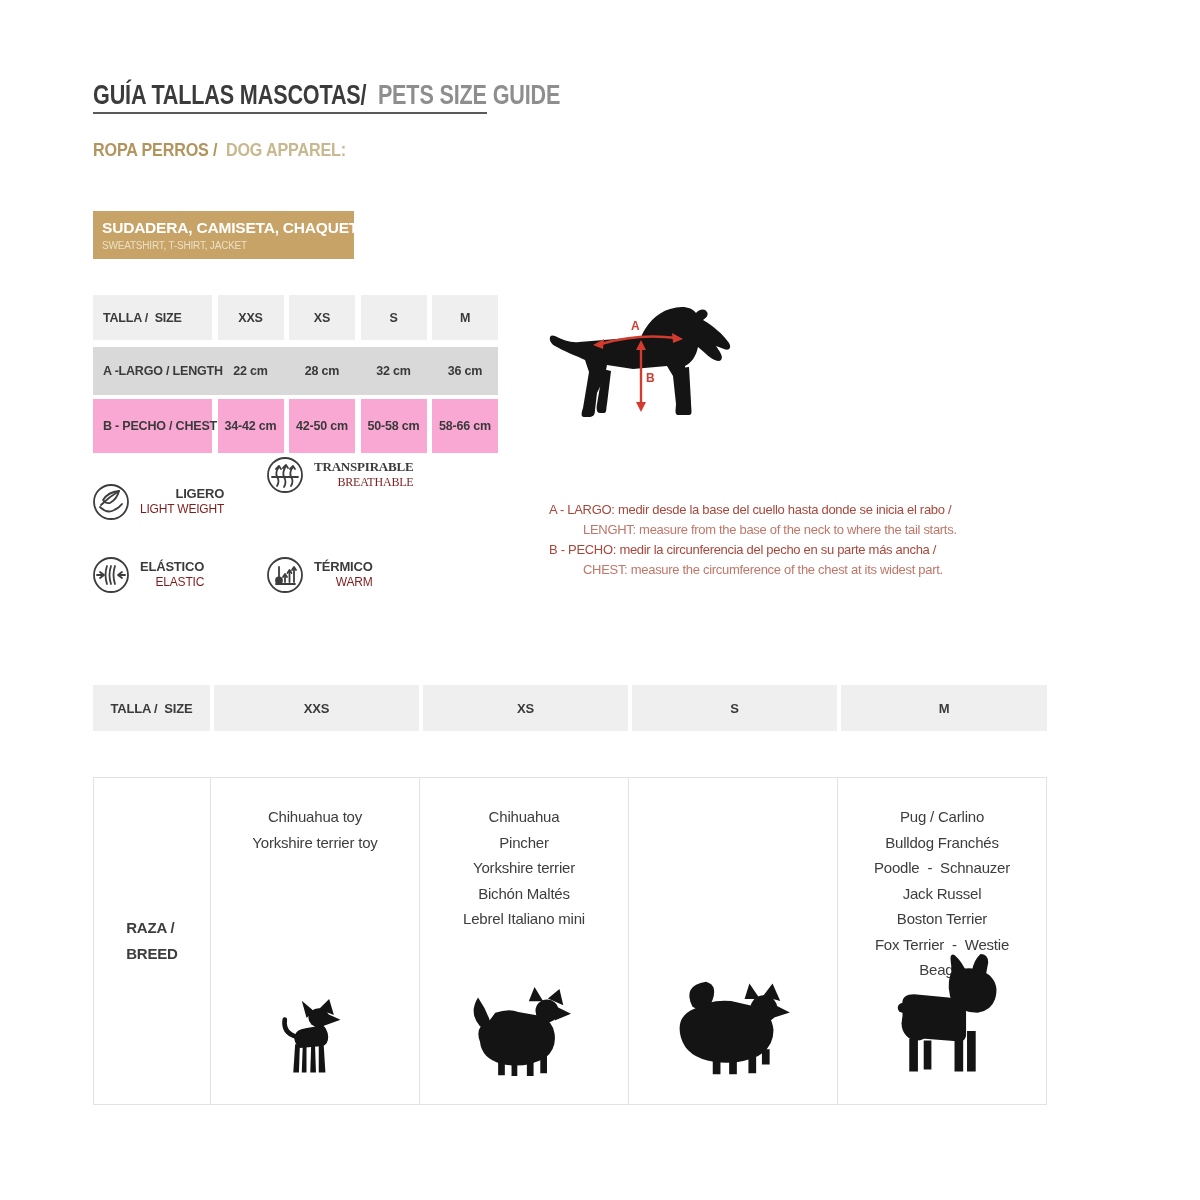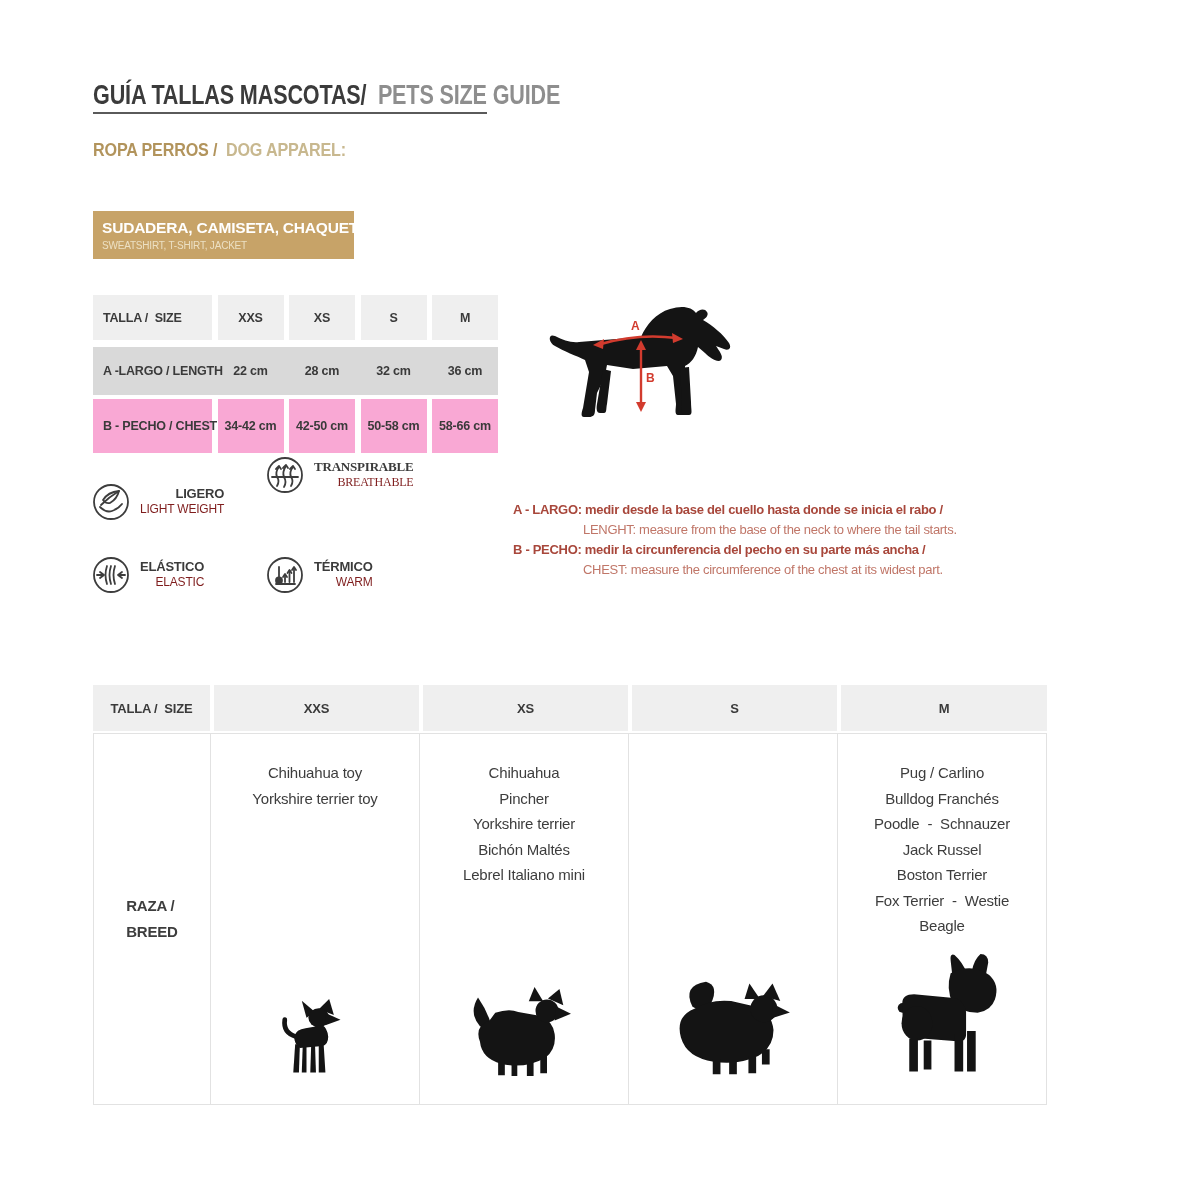--- a/index.html
+++ b/index.html
@@ -36,30 +36,30 @@
   
   .feature{position:absolute;display:flex;align-items:flex-start;}
   .f1{left:92px;top:483px;}  .f2{left:266px;top:456px;font-family:Liberation Serif, serif;}
   .f3{left:92px;top:556px;}  .f4{left:266px;top:556px;}
   .f-icon{width:38px;height:38px;flex:0 0 38px;}
   .f-txt{margin-left:10px;padding-top:3px;text-align:right;}
   .f-es{font-weight:bold;font-size:13px;color:#3b3b3b;line-height:16px;white-space:nowrap;}
   .f-en{font-size:12px;color:#7f1d1d;line-height:15px;white-space:nowrap;}
   
   .notes{position:absolute;left:513px;top:500px;font-size:13px;line-height:20px;letter-spacing:-0.3px;}
-  .note-b{color:#a8473b;font-weight:bold;white-space:nowrap;}
+  .note-b{color:#a8473b;font-weight:normal;white-space:nowrap;margin-left:36px;}
   .note-l{color:#c07668;margin-left:70px;white-space:nowrap;}
   
   .breed-table{position:absolute;left:93px;top:685px;width:954px;}
   .bt-head{display:grid;grid-template-columns:117px 205px 205px 205px 206px;column-gap:4px;
            font-weight:bold;font-size:13px;margin-bottom:2px;}
   .bt-hcell{background:#efefef;height:46px;display:flex;align-items:center;justify-content:center;
             white-space:pre;color:#3a3a3a;}
   .bt-body{display:flex;height:372px;}
-  .bt-cell{box-sizing:border-box;border:1px solid #e2e2e2;position:relative;background:#fff;}
+  .bt-cell{box-sizing:border-box;border:1px solid #e2e2e2;position:relative;background:#fff;margin-top:44px;}
   .bt-cell + .bt-cell{margin-left:-1px;}
   .bt-label{width:118px;display:flex;align-items:center;justify-content:center;text-align:left;
             font-weight:bold;font-size:15px;line-height:26px;color:#3d3d3d;white-space:pre-line;}
   .bt-col{width:210px;}
   .breeds{padding-top:26px;text-align:center;font-size:15px;line-height:25.5px;color:#3d3d3d;}
   .breeds div{white-space:pre-wrap;}
   .dog-slot{position:absolute;bottom:22px;left:50%;transform:translateX(-50%);line-height:0;}
   .ink{fill:#141414;}
   .ico{stroke:#3d3d3d;stroke-width:1.8;fill:none;stroke-linecap:round;stroke-linejoin:round;}
 </style>

